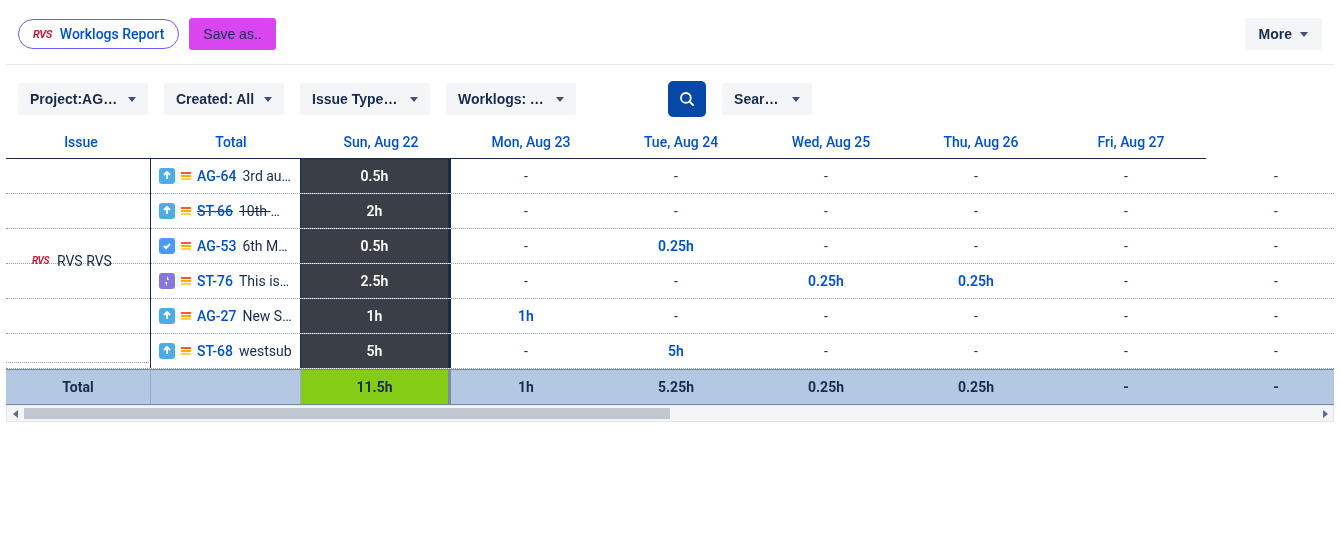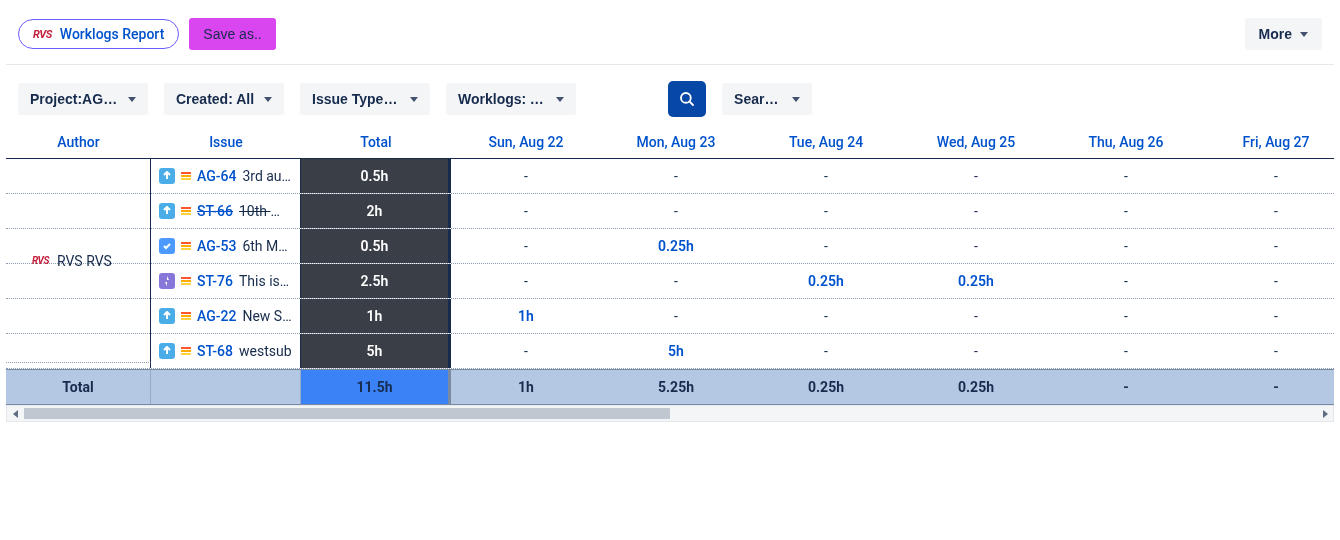--- a/index.html
+++ b/index.html
@@ -106,21 +106,21 @@
   .issue-title { color: #172b4d; white-space: nowrap; overflow: hidden; text-overflow: ellipsis; }
   .issue-title.strike { text-decoration: line-through; }
 
   .author-cell { border-right: 1.5px solid #172b4d; display:flex; align-items:center; justify-content:flex-start; padding-left:26px; gap:8px; font-size:14px; }
 
   
   .footer-row { background: #b5c8e3; border-top: 1.5px solid #7a8aa3; border-bottom: 1.5px solid #7a8aa3;}
   .footer-row .cell { font-weight: 700; color: #172b4d; }
   .footer-row .col-author { justify-content:center; border-right:1px solid #99aac6;}
   .footer-row .col-issue { border-right:1px solid #99aac6; }
-  .footer-row .col-total { border-right: 3px solid #7a8aa3; background:#3b82f6;}
+  .footer-row .col-total { border-right: 3px solid #7a8aa3; background:#84cc16;}
 
   
   .hscroll { height: 17px; background: #f4f5f7; position: relative; border:1px solid #e4e7ec; display:flex; align-items:center;}
   .hscroll .arrow { width:17px; height:15px; display:flex;align-items:center;justify-content:center; color:#5e6c84;}
   .hscroll .track { flex:1; position:relative; height:100%; }
   .hscroll .thumb { position:absolute; left:0; top:2px; height:11px; width: 50%; background:#c1c7d0; border-radius:0;}
 </style>
 </head>
 <body>
 
@@ -167,23 +167,20 @@
       <span class="lbl" style="max-width:50px">Searc…</span>
       <span class="chev"></span>
     </button>
   </div>
 
 
   <div class="grid-wrap">
     <div class="grid-scroll">
       <div class="grid" id="grid">
           <div class="header-row">
-            <div class="cell col-author">
-              <span>Author</span>
-            </div>
             <div class="cell col-issue">
               <span>Issue</span>
             </div>
             <div class="cell col-total">
               <span>Total</span>
             </div>
             <div class="cell col-day">
               <span>Sun, Aug 22</span>
             </div>
             <div class="cell col-day">
@@ -368,21 +365,21 @@
                   <svg width="10" height="10" viewBox="0 0 10 10">
                     <polyline points="5,8 5,2" stroke="#fff" stroke-width="2" fill="none"></polyline>
                     <polyline points="2,4 5,1 8,4" stroke="#fff" stroke-width="2" fill="none"></polyline>
                   </svg>
                 </span>
                 <span class="prio-icon">
                   <span class="prio-bar" style="background: rgb(255, 86, 48);"></span>
                   <span class="prio-bar" style="background: rgb(255, 171, 0);"></span>
                   <span class="prio-bar" style="background: rgb(255, 211, 61);"></span>
                 </span>
-                <span class="issue-key">AG-22</span>
+                <span class="issue-key">AG-27</span>
                 <span class="issue-title">New Su…</span>
               </div>
               <div class="cell col-total">
                 <span>1h</span>
               </div>
               <div class="cell col-day has-val">
                 <span>1h</span>
               </div>
               <div class="cell col-day">
                 <span>-</span>

